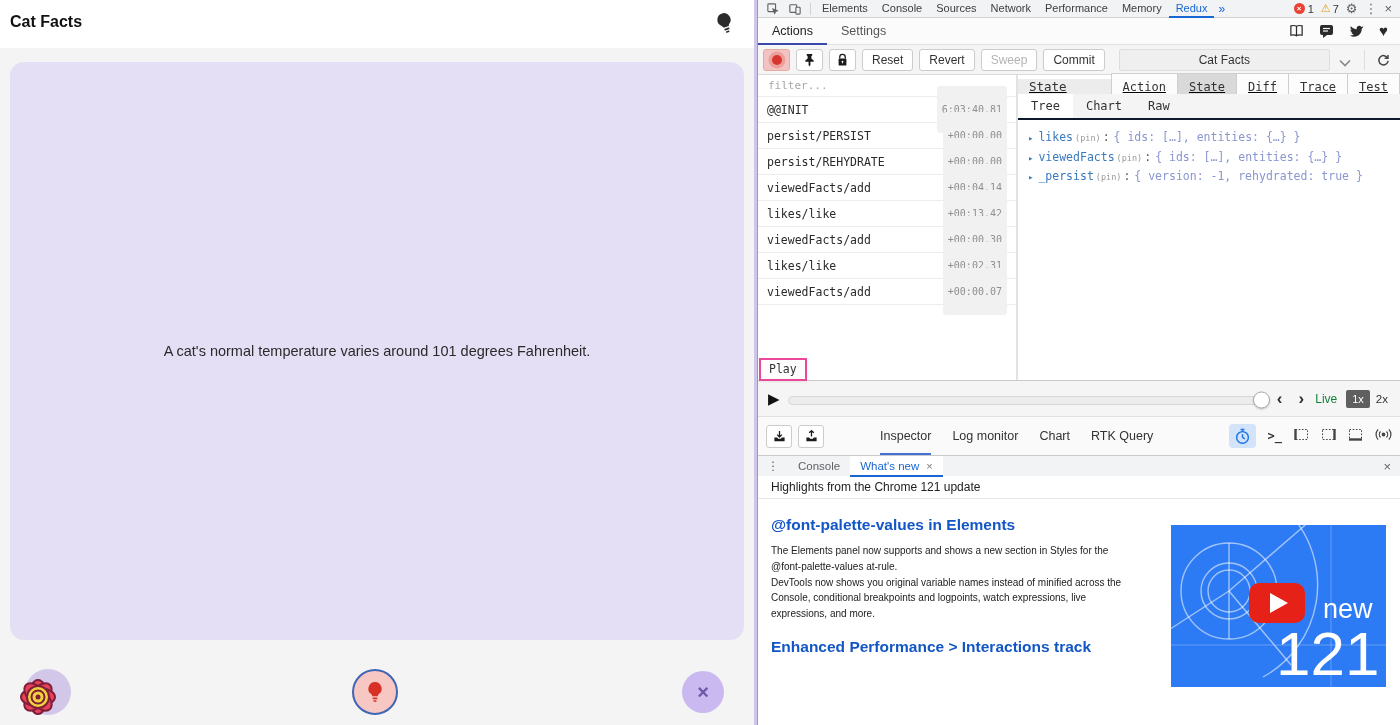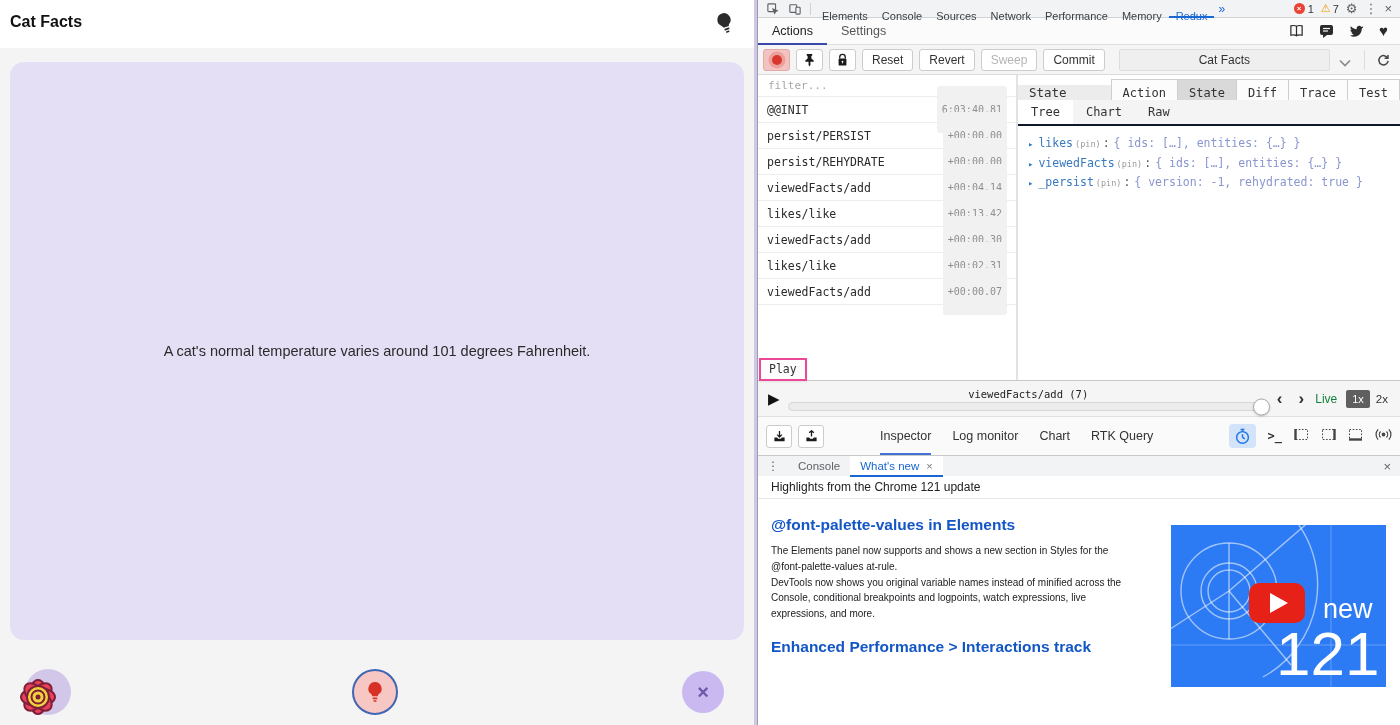--- a/index.html
+++ b/index.html
@@ -23,21 +23,21 @@
   .bulb-btn svg { width:20px; height:22px; fill:#d93025; }
   .close-btn { left:682px; top:671px; width:42px; height:42px; background:#cab8f0; color:#6b59a8; font-size:20px; font-weight:bold; }
   .app-scroll-strip { position:absolute; right:0; top:0; bottom:0; width:3px; background:#cfc6ea; }
 
   
   #devtools { position:absolute; left:757px; top:0; width:643px; height:725px; background:#f5f5f5; border-left:1px solid #9e9e9e; }
   .dt-tabbar { height:18px; background:#f1f3f4; border-bottom:1px solid #d0d3d6; display:flex; align-items:center; padding:0 4px; font-size:11px; color:#3c4043; }
   .dt-icon { width:16px; height:14px; display:flex; align-items:center; justify-content:center; margin:0 3px; }
   .dt-icon svg { width:12px; height:12px; stroke:#5f6368; fill:none; stroke-width:1.3; }
   .dt-sep { width:1px; height:12px; background:#d0d3d6; margin:0 4px; }
-  .dt-tab { padding:8px 7px; height:18px; line-height:17px; }
+  .dt-tab { padding:0 7px; height:18px; line-height:17px; }
   .dt-tab.active { color:#1967d2; box-shadow:inset 0 -2px 0 #1967d2; }
   .dt-more { font-size:12px; color:#1967d2; padding:0 4px; }
   .dt-right { margin-left:auto; display:flex; align-items:center; gap:7px; padding-right:4px; }
   .err-badge { display:flex; align-items:center; gap:3px; font-size:11px; color:#333; }
   .err-dot { width:11px; height:11px; border-radius:50%; background:#ea4335; color:#fff; font-size:8px; line-height:11px; text-align:center; font-weight:bold; }
   .warn-badge { display:flex; align-items:center; gap:2px; font-size:11px; color:#333; }
   .warn-tri { color:#f29900; font-size:11px; }
   .glyph-btn { color:#5f6368; font-size:13px; line-height:14px; }
 
   .rx-subbar { height:27px; background:#fbfbfb; border-bottom:1px solid #e0e0e0; display:flex; align-items:center; font-size:12.5px; color:#555; }
@@ -63,21 +63,21 @@
 
   .rx-main { display:flex; height:305px; background:#fff; }
   .actions-col { width:260px; border-right:2px solid #e2e2e2; display:flex; flex-direction:column; }
   .filter-input { height:22px; border:none; border-bottom:1px solid #ececec; padding:0 10px; font-family:"DejaVu Sans Mono", monospace; font-size:11px; color:#333; outline:none; background:#fff; }
   .filter-input::placeholder { color:#a8a8a8; }
   .action-row { height:26px; display:flex; align-items:center; justify-content:space-between; padding:0 9px; border-bottom:1px solid #ededed; }
   .a-name { font-family:"DejaVu Sans Mono", monospace; font-size:11.5px; color:#2a2a2a; }
   .a-time { font-family:"DejaVu Sans Mono", monospace; font-size:10px; color:#8f8f8f; background:#f1f1f1; border-radius:3px; padding:18px 5px; }
 
   .state-col { flex:1; display:flex; flex-direction:column; }
-  .state-head { margin-top:10px; height:15px; background:#ececec; display:flex; align-items:center; }
+  .state-head { margin-top:4px; height:15px; background:#ececec; display:flex; align-items:center;text-decoration:underline; }
   .state-head-label { font-family:"DejaVu Sans Mono", monospace; font-size:12.5px; color:#333; padding-left:11px; }
   .seg { margin-left:auto; display:flex; height:27px; }
   .seg-btn { font-family:"DejaVu Sans Mono", monospace; font-size:12px; color:#333; background:#fcfcfc; border:1px solid #cfcfcf; border-right:none; padding:0 11px; display:flex; align-items:center; }
   .seg-btn:last-child { border-right:1px solid #cfcfcf; }
   .seg-btn.active { background:#d9d9d9; }
   .view-tabs { height:26px; background:#f4f4f4; border-bottom:2px solid #0f172a; display:flex; }
   .view-tab { font-family:"DejaVu Sans Mono", monospace; font-size:12px; color:#333; padding:0 13px; display:flex; align-items:center; }
   .view-tab.active { background:#fff; }
   .tree { padding:8px 0 0 10px; font-family:"DejaVu Sans Mono", monospace; font-size:11.5px; line-height:18.5px; background:#fff; }
   .tri { color:#2d7cc3; font-size:9px; margin-right:5px; }
@@ -349,21 +349,20 @@
           </div>
         </div>
       </div>
     </div>
 
     <div class="play-tooltip" data-interactable="false">Play</div>
 
     <div class="rx-player" data-interactable="false">
       <span class="play-glyph" data-interactable="true">▶</span>
       <div class="slider-wrap" data-interactable="true">
-        <div class="slider-label" data-interactable="false">viewedFacts/add (7)</div>
         <div class="slider-track" data-interactable="true">
           <div class="slider-thumb" data-interactable="true"></div>
         </div>
       </div>
       <span class="step-btn" data-interactable="true">‹</span>
       <span class="step-btn" data-interactable="true">›</span>
       <span class="live-label" data-interactable="true">Live</span>
       <span class="speed-1x" data-interactable="true">1x</span>
       <span class="speed-2x" data-interactable="true">2x</span>
     </div>

